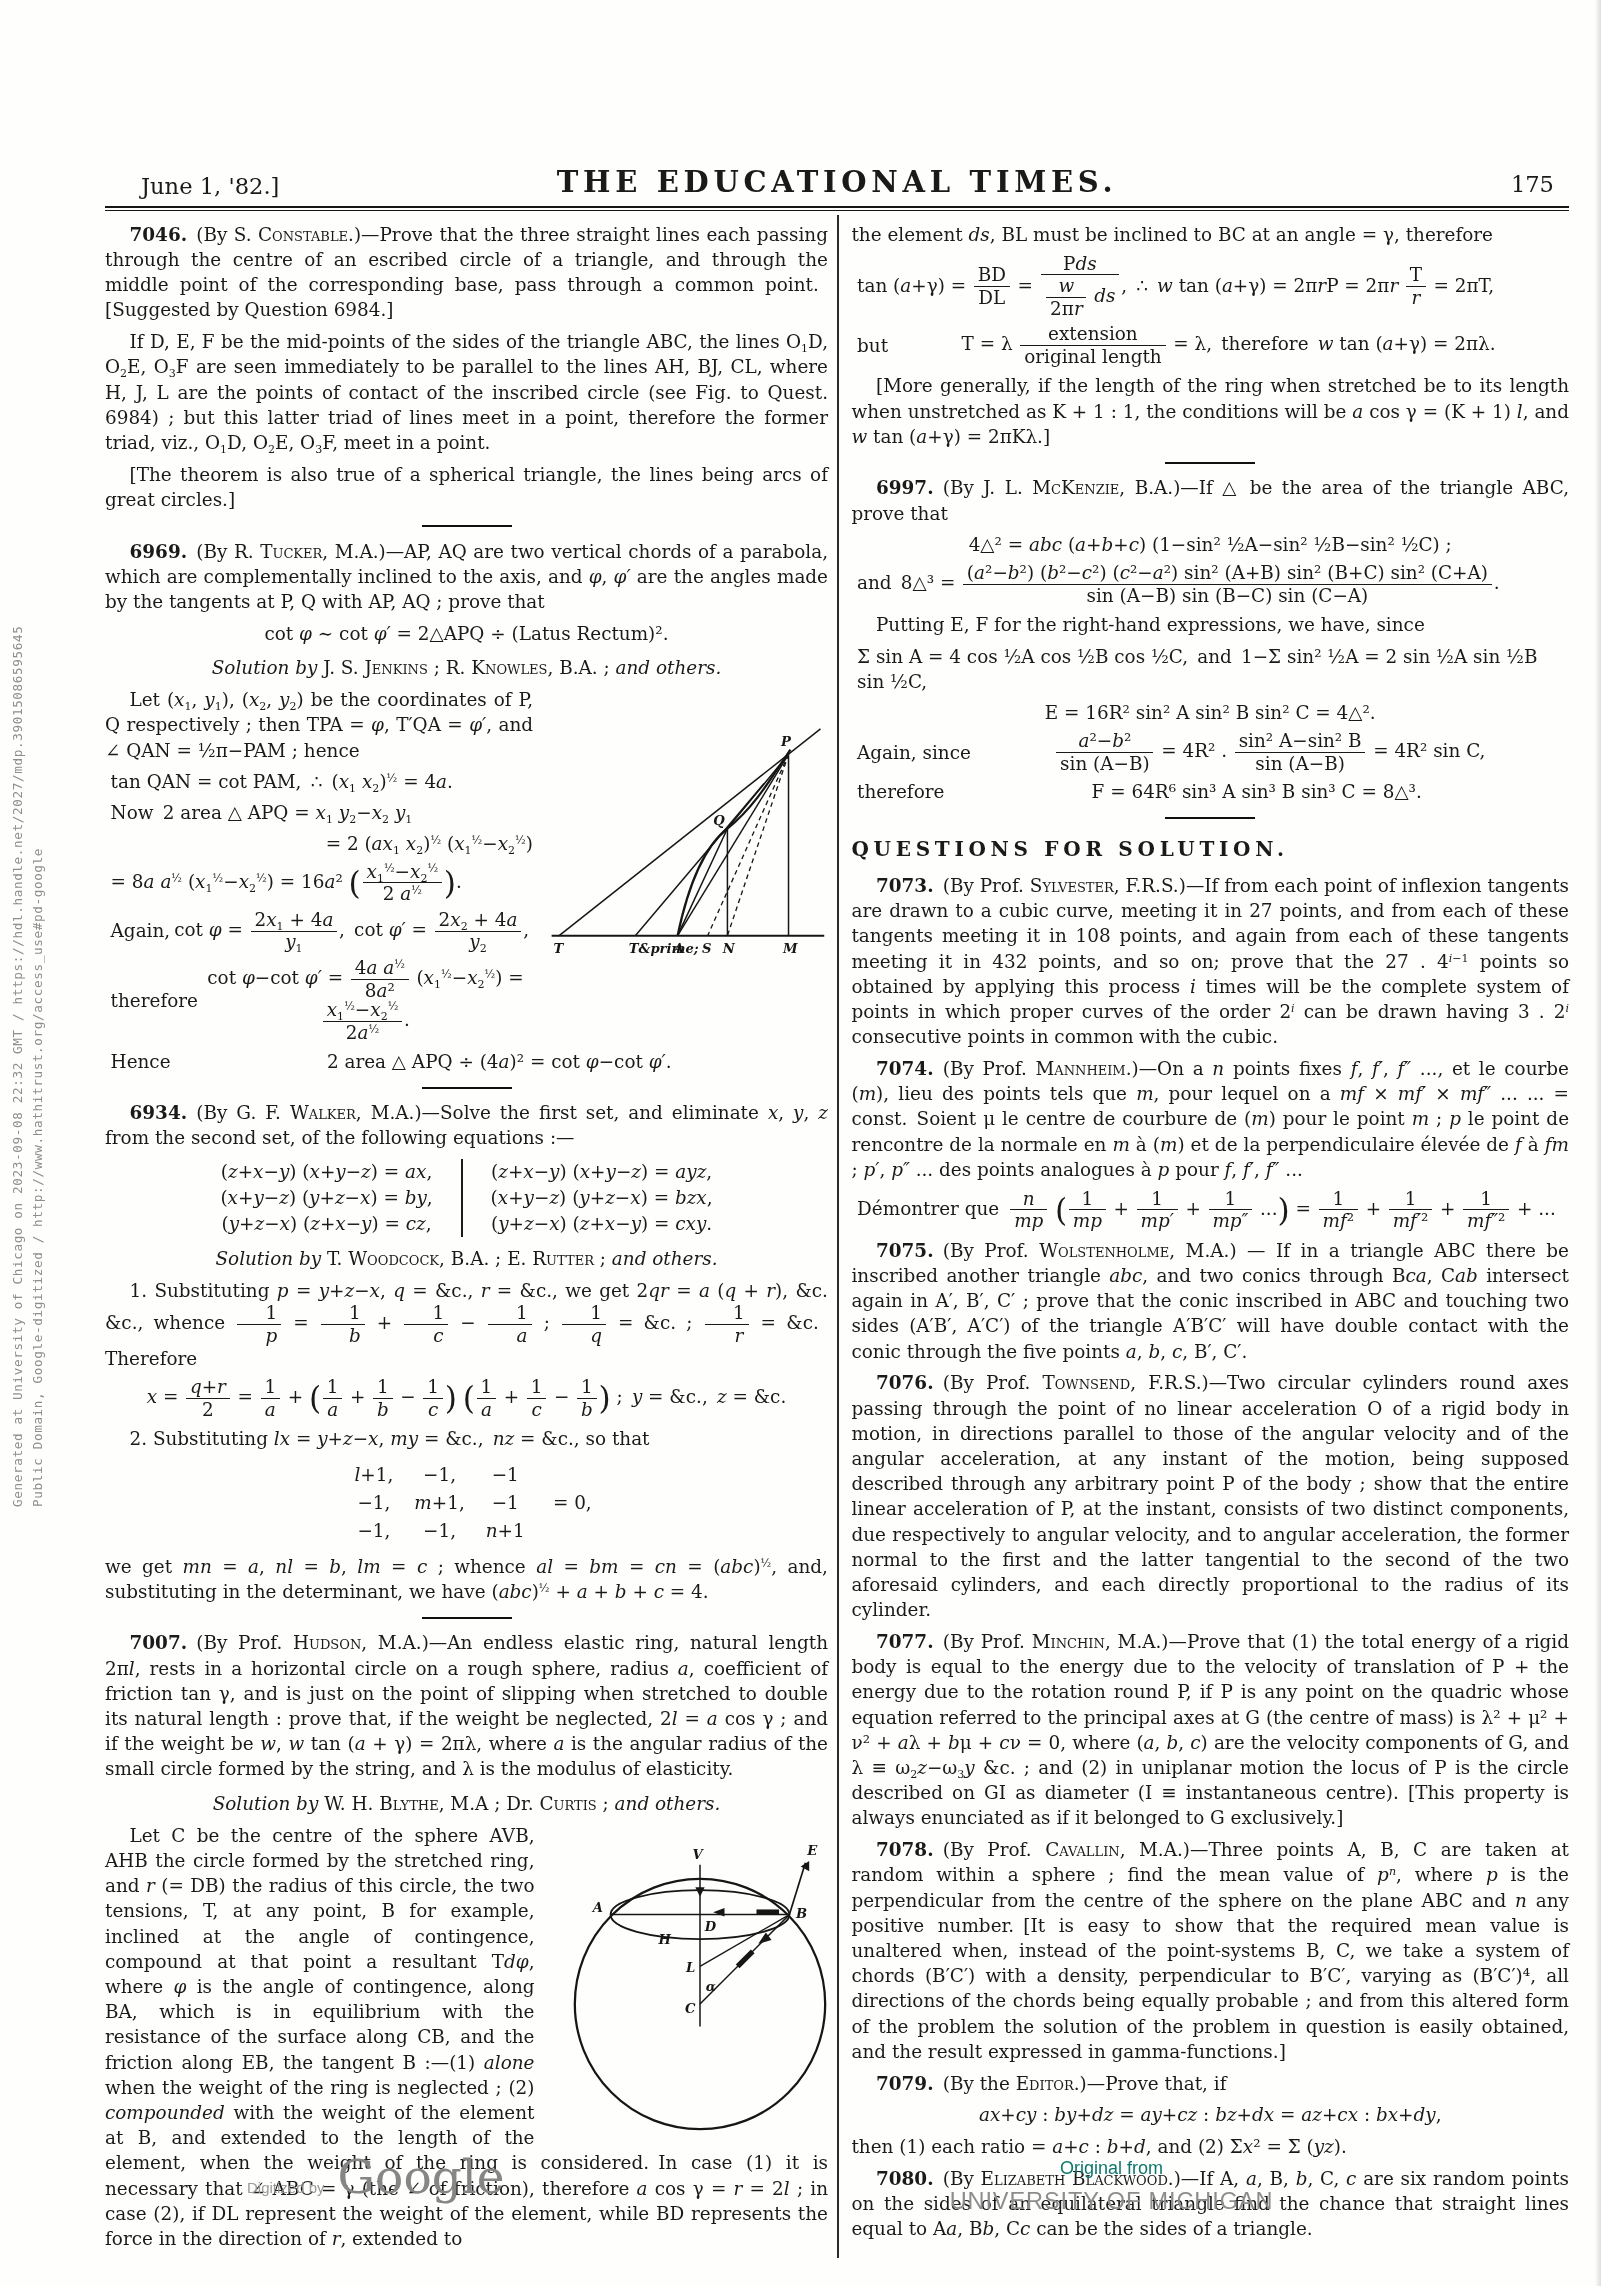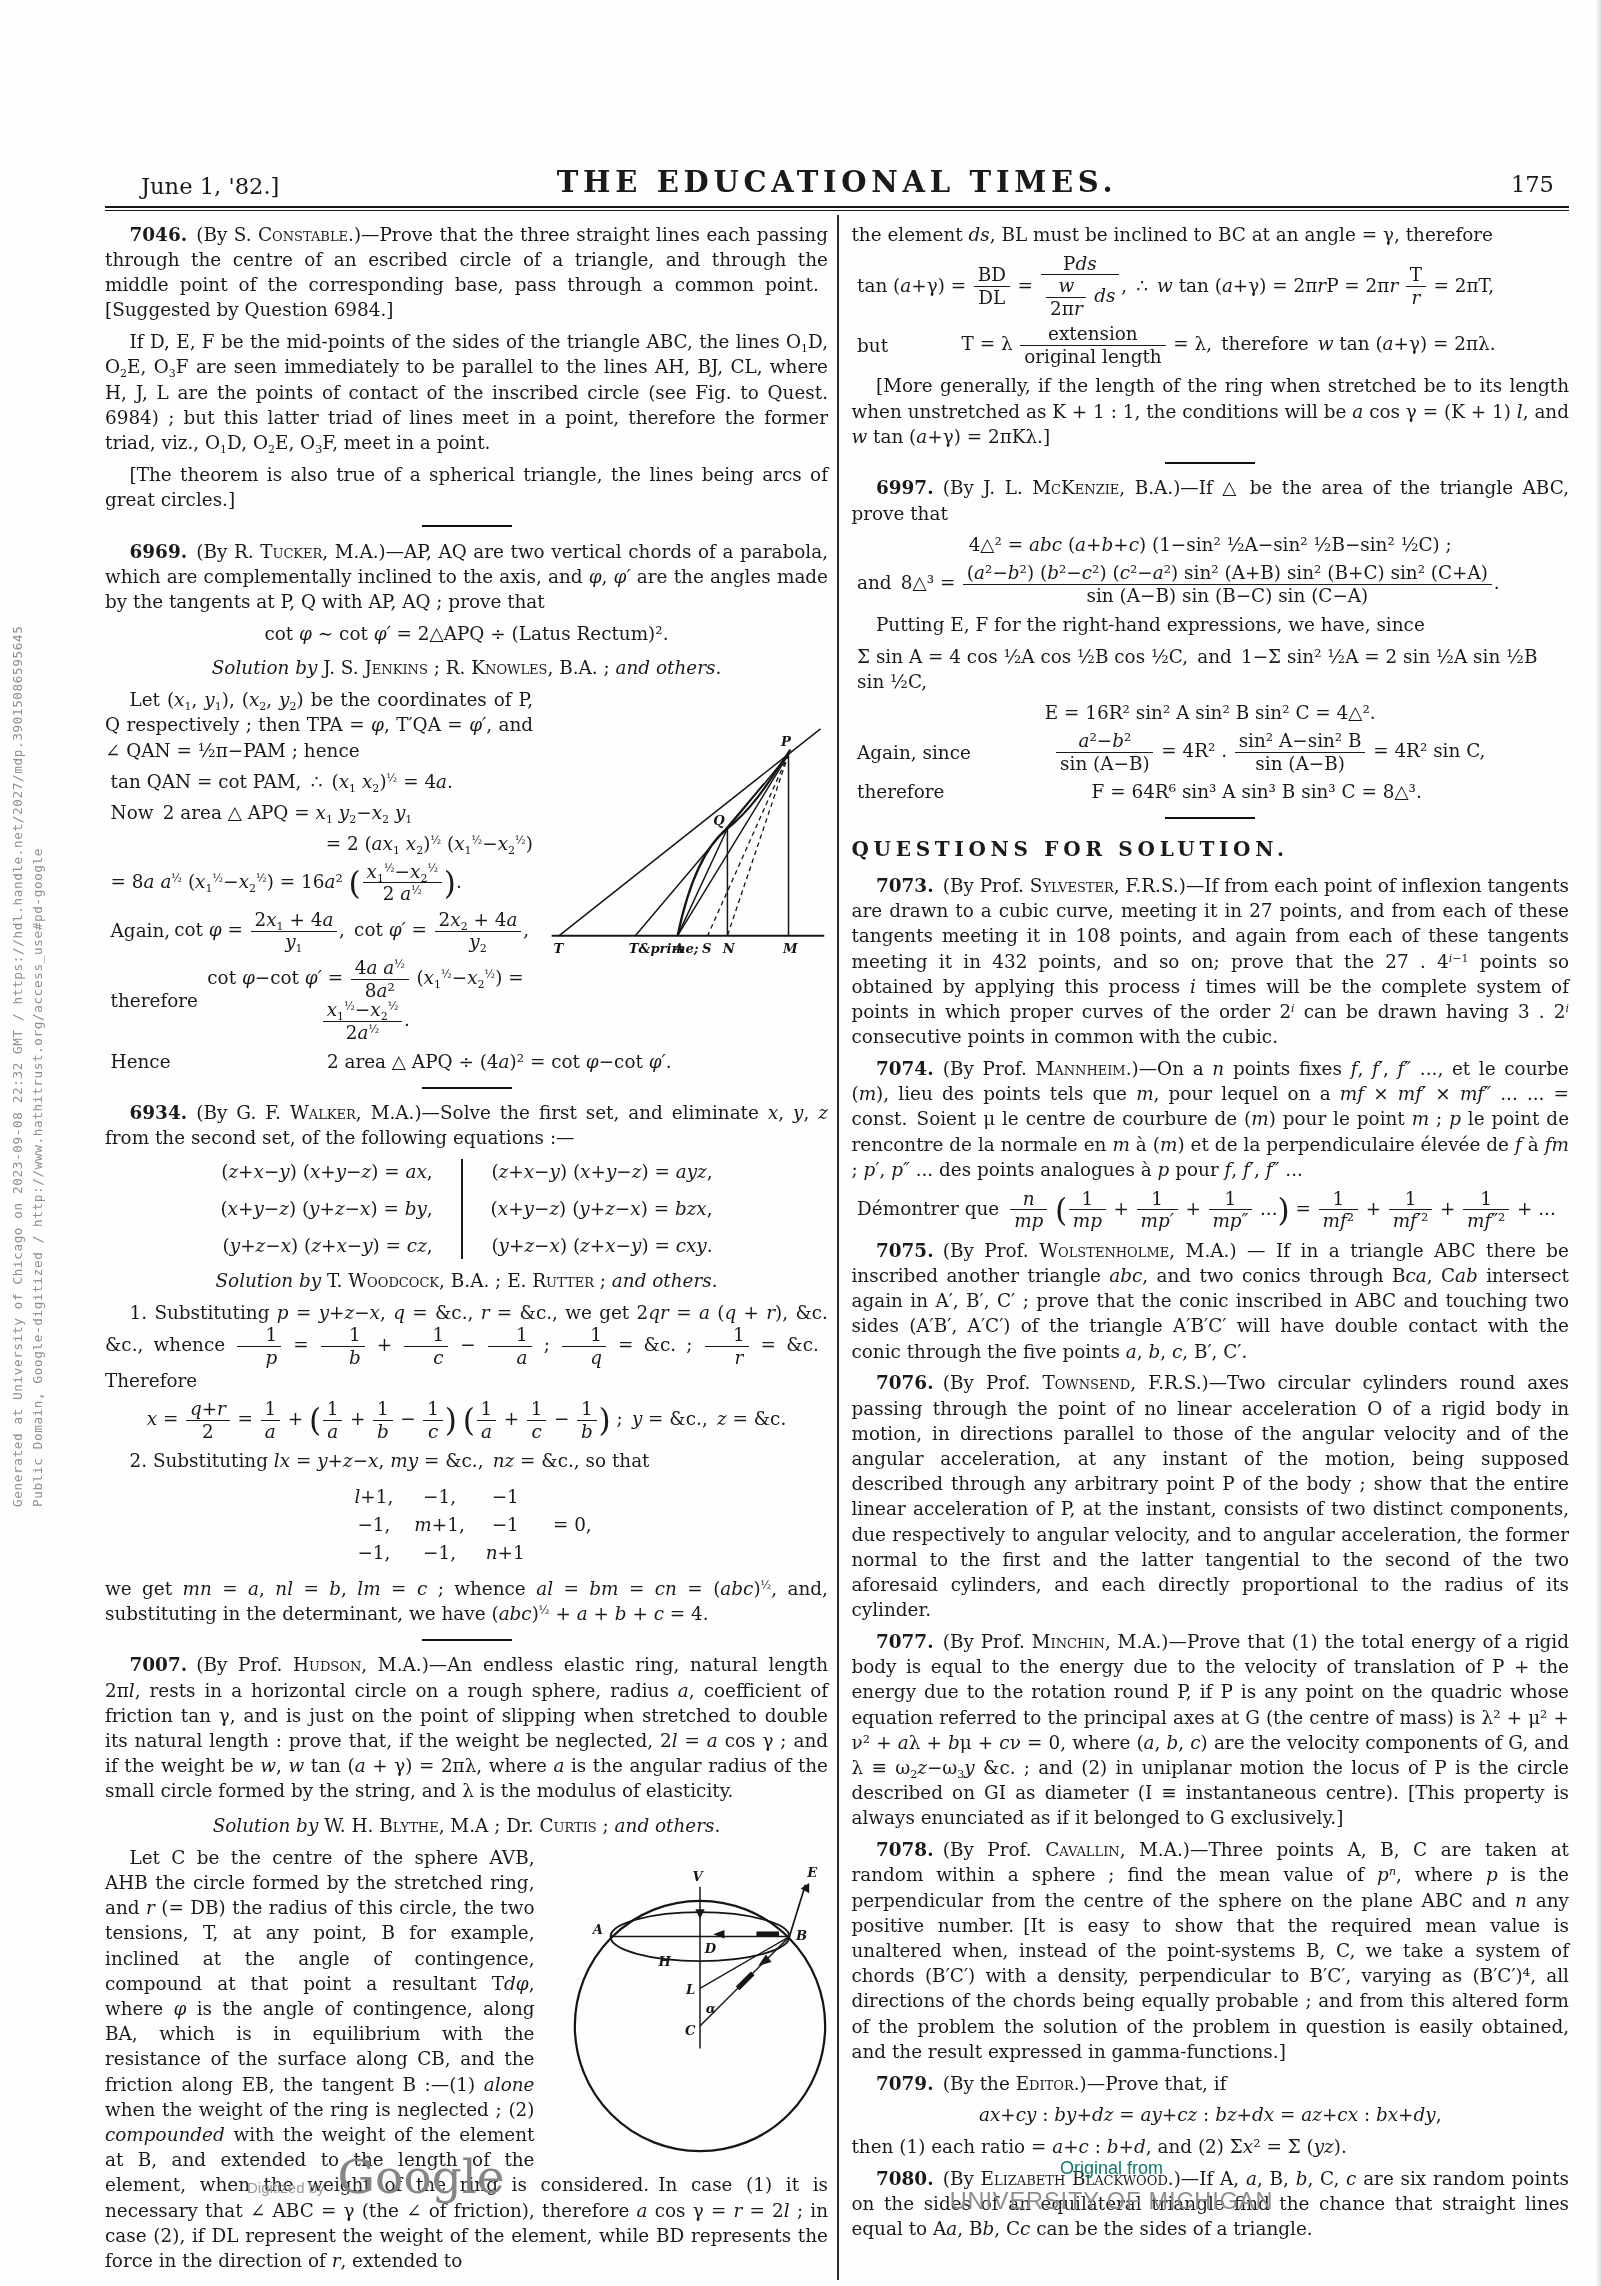--- a/index.html
+++ b/index.html
@@ -34,21 +34,21 @@
   
   .fr{display:inline-block;vertical-align:middle;text-align:center;line-height:1.08;margin:0 1.9px;}
   .fr>.n{display:block;border-bottom:1.5px solid #1a1a1a;padding:0 3.8px 0.9px;}
   .fr>.d{display:block;padding:0.9px 3.8px 0;}
   .big{font-size:1.7em;vertical-align:middle;line-height:1;}
   .sc{font-variant:small-caps;}
   sub,sup{font-size:.6em;line-height:0;}
   sub{vertical-align:-.35em;}sup{vertical-align:.55em;}
   
   .sets{display:flex;justify-content:center;align-items:center;margin:8.5px 0;text-indent:0;}
-  .setcol{display:flex;flex-direction:column;row-gap:12px;text-align:right;}
+  .setcol{display:flex;flex-direction:column;row-gap:1px;text-align:center;}
   .setbar{align-self:stretch;width:1.9px;background:#1a1a1a;margin:0 28px;}
   
   .detwrap{display:flex;justify-content:center;align-items:center;margin:8.5px 0;text-indent:0;}
   .det{display:inline-flex;align-items:center;}
   .dbar{width:1.9px;background:#1a1a1a;}
   .dgrid{display:grid;grid-template-columns:repeat(3,auto);column-gap:21px;row-gap:2.8px;padding:1.9px 11.3px;text-align:center;}
   .detrhs{margin-left:15px;}
   
   .figfloat{float:right;margin:1.9px 0 5.6px 13px;}
   svg text{font-family:"DejaVu Serif",serif;font-size:14px;font-style:italic;font-weight:bold;fill:#161616;stroke:none;}

